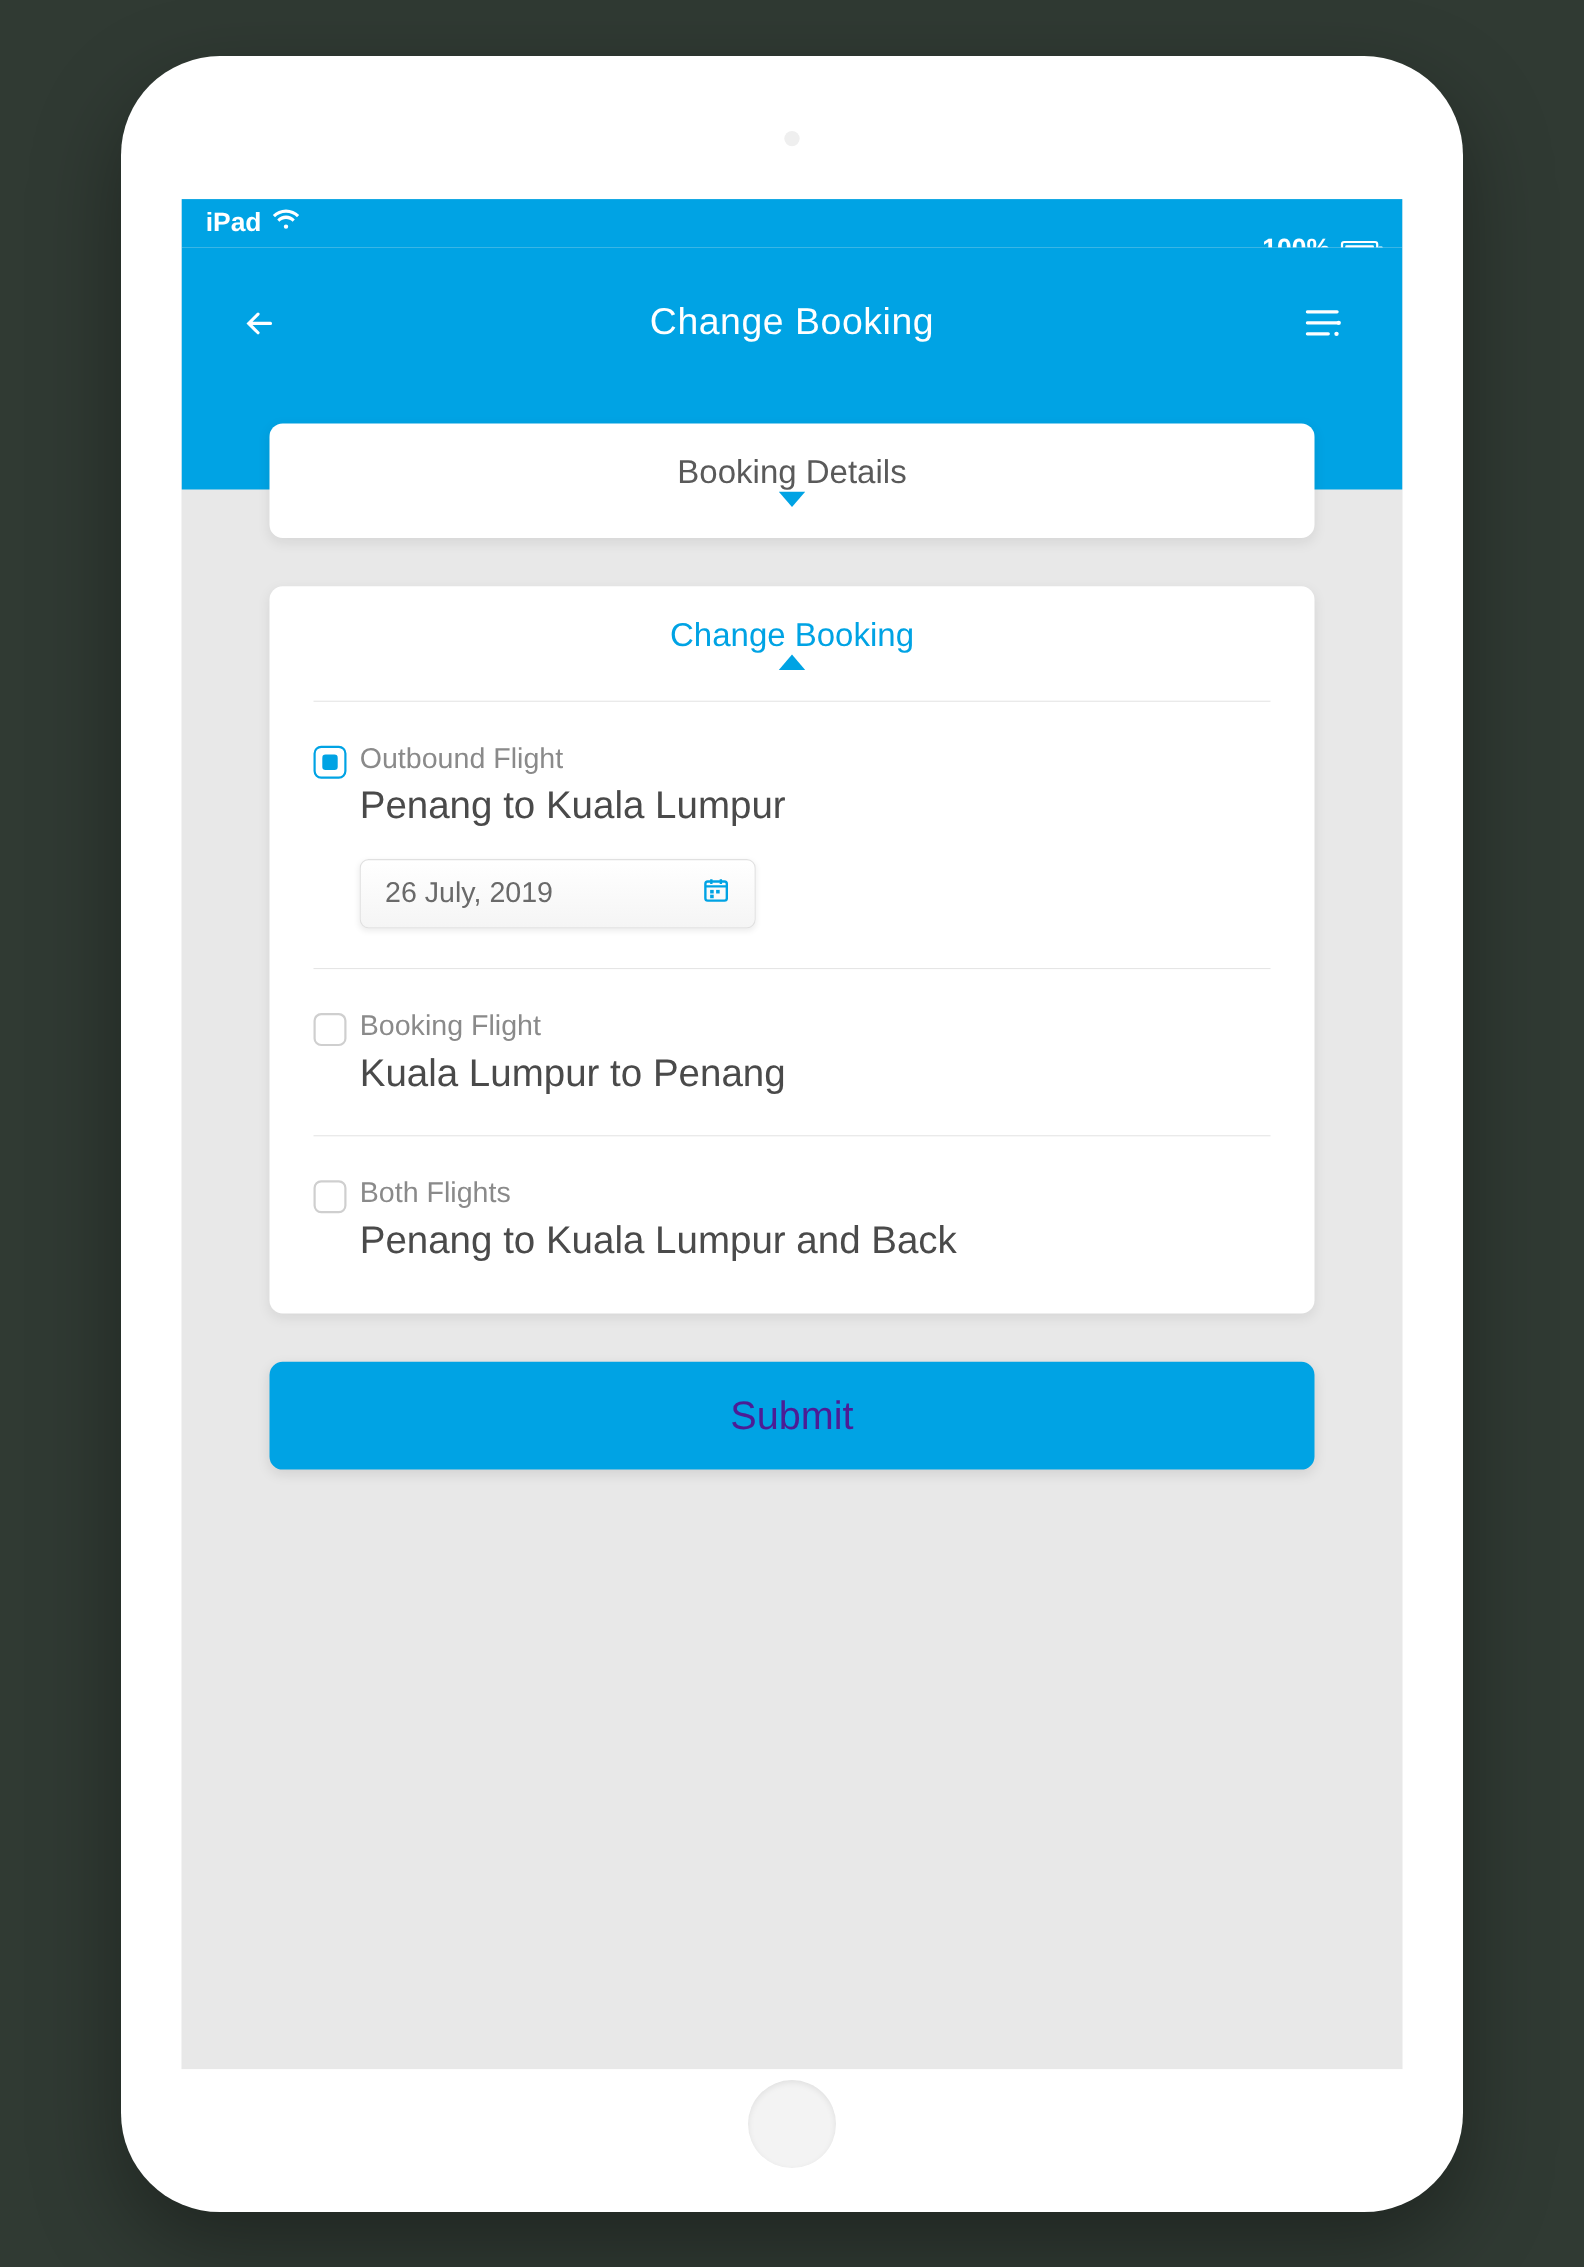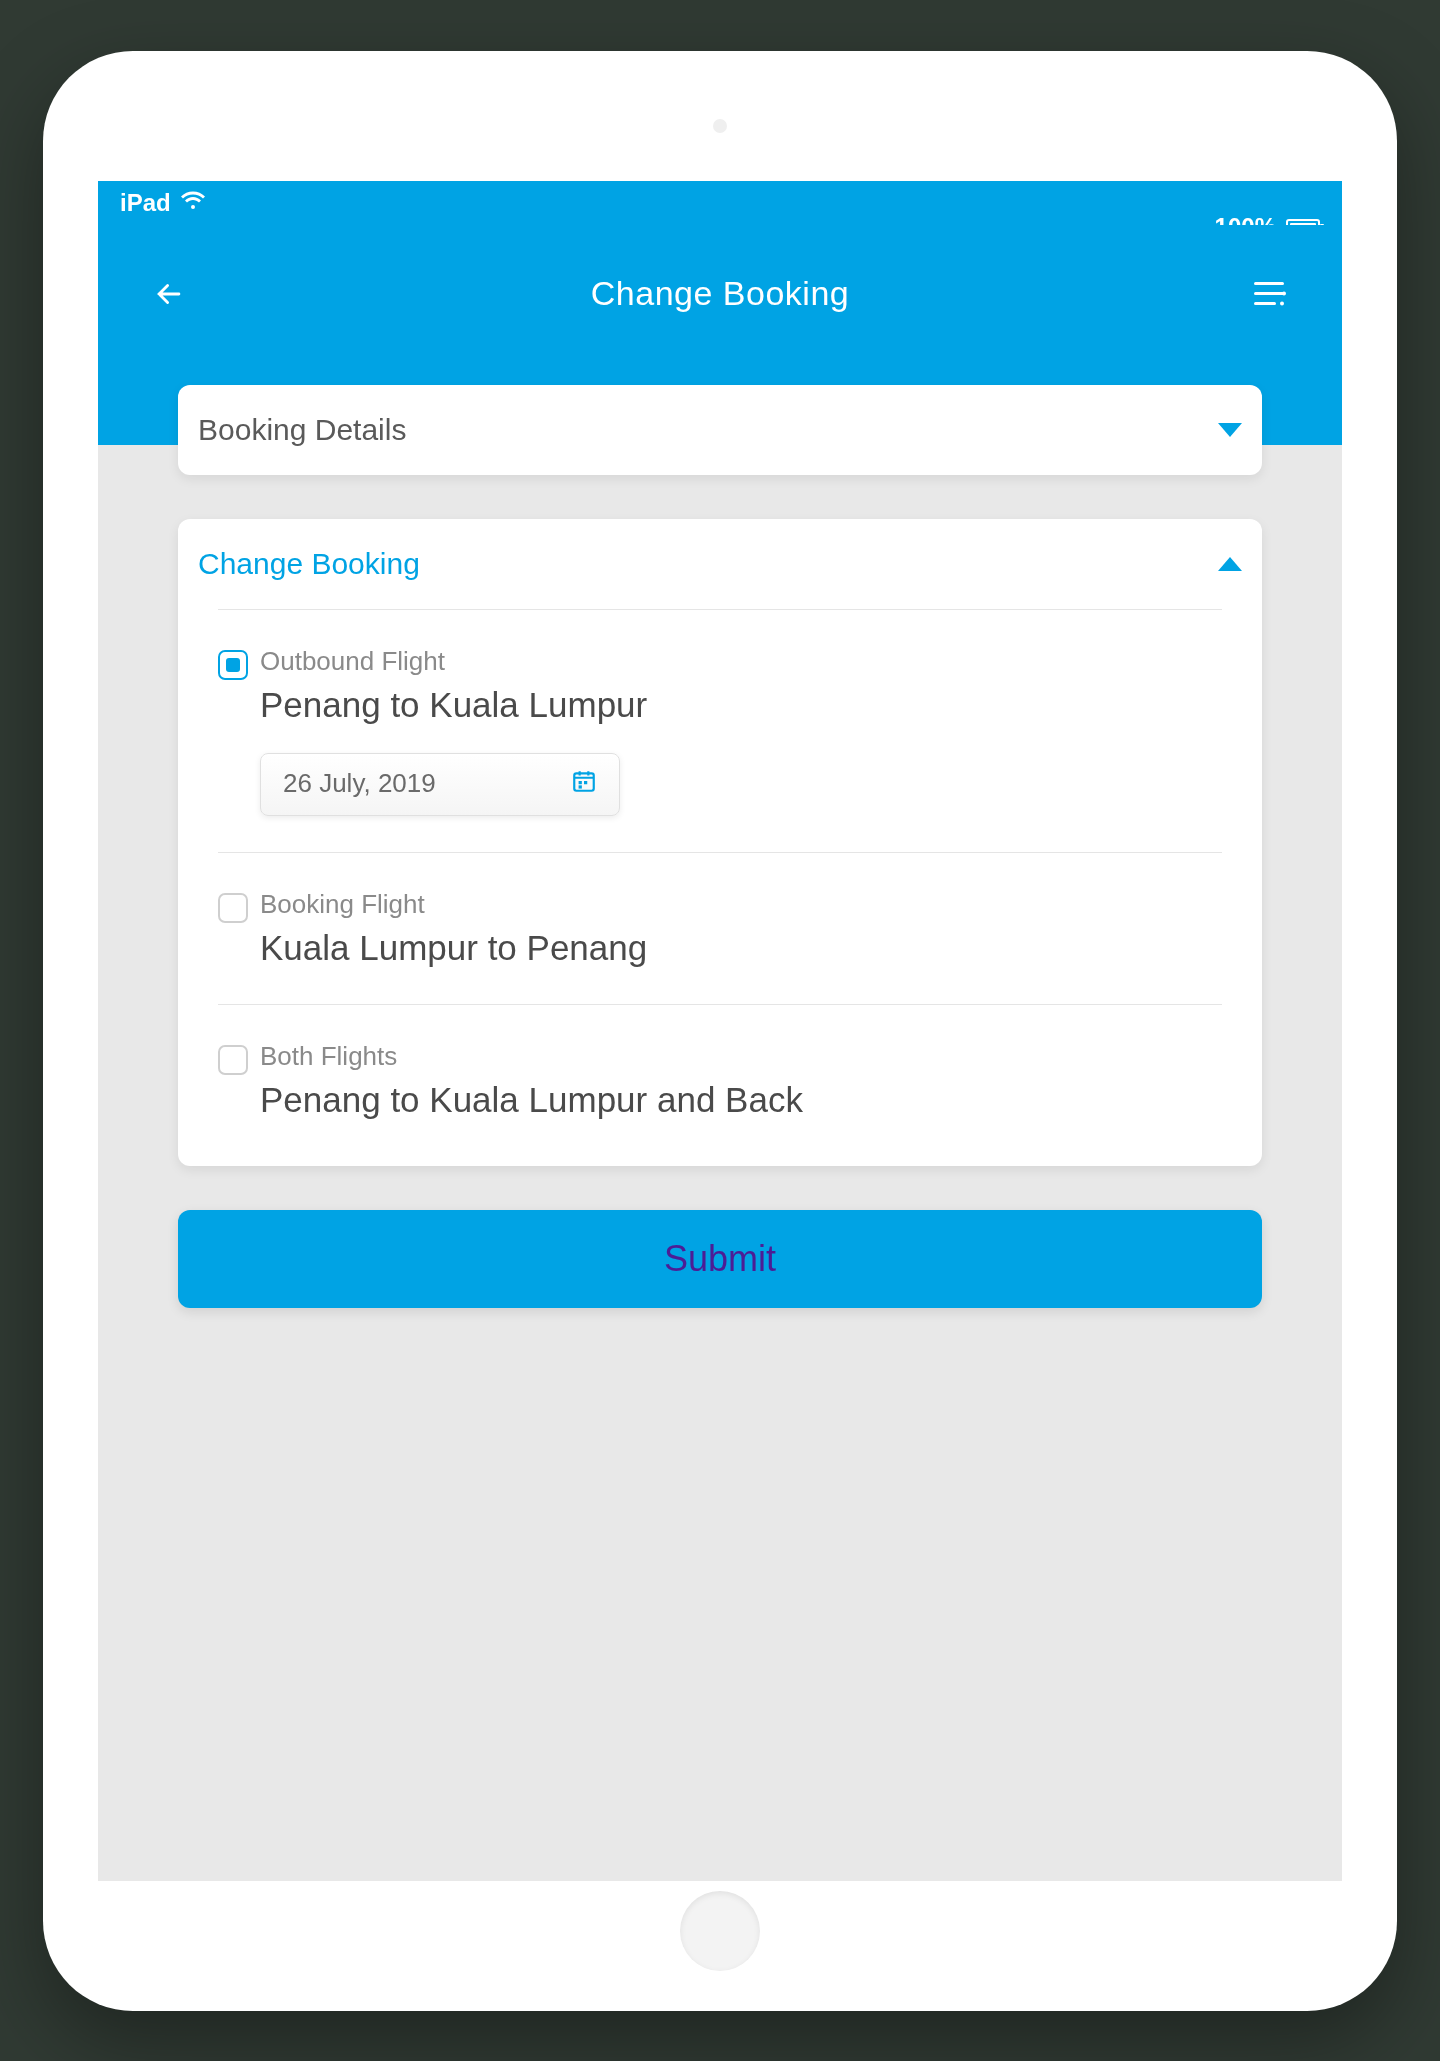--- a/index.html
+++ b/index.html
@@ -15,21 +15,21 @@
   *{box-sizing:border-box;margin:0;padding:0;font-family:"Segoe UI","Century Gothic","Avenir",Arial,sans-serif;}
   body{
     background:var(--page-bg);
     width:1440px;
     height:2061px;
     display:flex;
     align-items:center;
     justify-content:center;
   }
   .device-frame{
-    width:1354px;
+    width:1220px;
     height:1960px;
     background:#fff;
     border-radius:90px;
     box-shadow:0 30px 80px rgba(0,0,0,.35);
     padding:130px 55px 130px 55px;
     position:relative;
   }
   .camera{
     position:absolute;
     top:68px;left:50%;transform:translateX(-50%);
@@ -88,23 +88,24 @@
   
   .card{
     background:var(--card-bg);
     border-radius:12px;
     box-shadow:0 4px 12px rgba(0,0,0,.08);
     margin-bottom:44px;
     overflow:hidden;
   }
   .card-header{
     display:flex;align-items:center;justify-content:space-between;
-    padding:28px 20px;
+    padding:28px 36px;
     font-size:30px;
     cursor:pointer;
+    flex-direction:column;
   }
   .card-header .title-dark{color:#5a5a5a;font-weight:400;}
   .card-header .title-brand{color:var(--brand);font-weight:400;}
   .caret{width:0;height:0;}
   .caret-down{border-left:12px solid transparent;border-right:12px solid transparent;border-top:14px solid var(--brand);}
   .caret-up{border-left:12px solid transparent;border-right:12px solid transparent;border-bottom:14px solid var(--brand);}
   .card-body{padding:0 40px 10px 40px;}
   .divider{height:1px;background:var(--border);margin:0 -0px;}
   .option-row{
     display:flex;align-items:flex-start;gap:12px;

